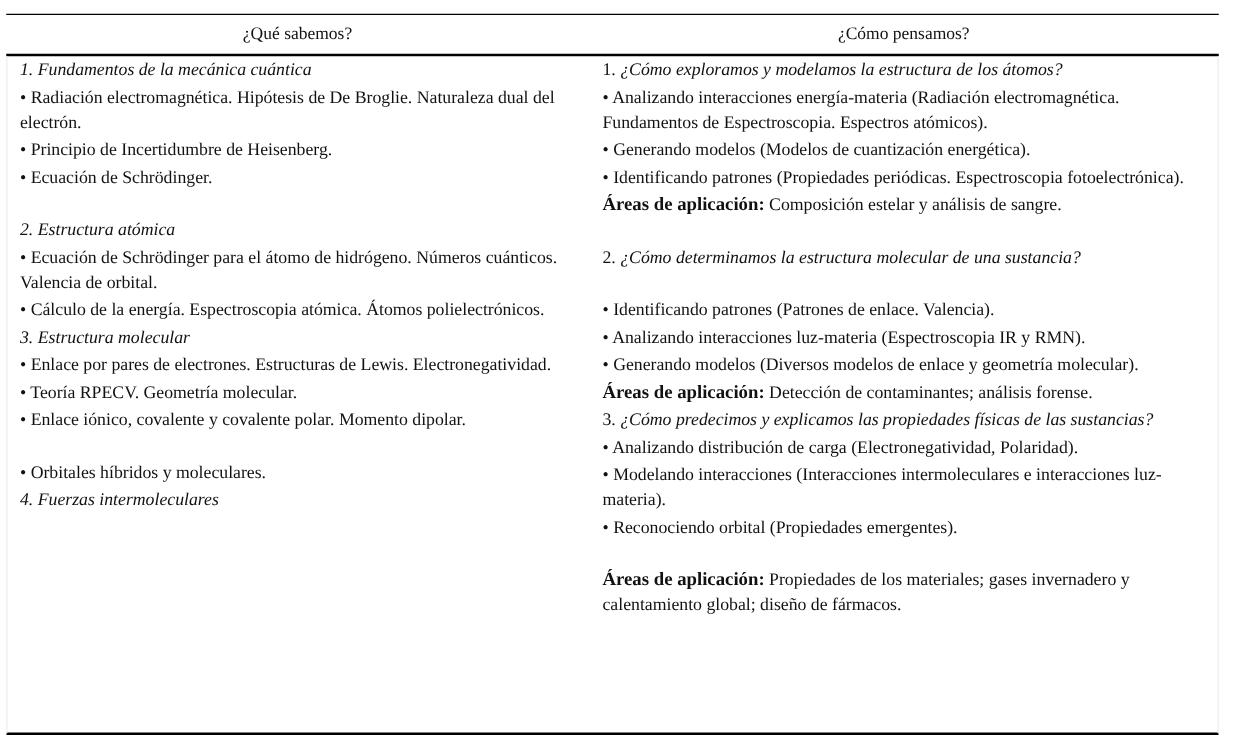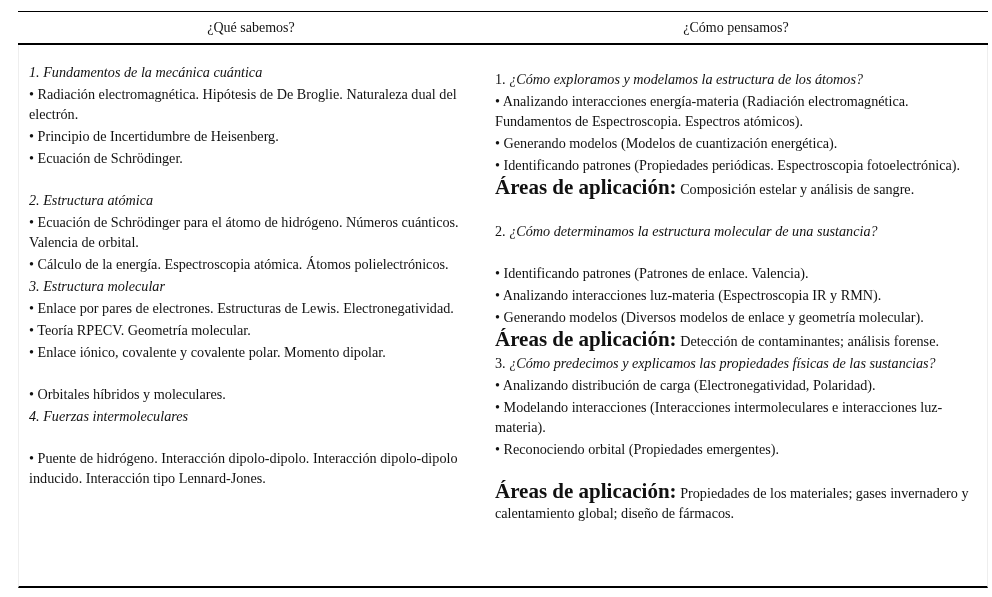--- a/index.html
+++ b/index.html
@@ -1,28 +1,28 @@
 <!DOCTYPE html>
 <html><head>
 <meta charset="utf-8">
 <style>
   html, body { margin: 0; padding: 0; background: #ffffff; }
   body { width: 992px; height: 597px; position: relative; overflow: hidden;
          font-family: "Liberation Serif", "DejaVu Serif", serif; color: #111; }
-  .tbl { position: absolute; left: 18px; top: 11px; width: 970px; }
+  .tbl { position: absolute; left: 5px; top: 11px; width: 970px; }
   .head { display: flex; border-top: 1px solid #000; border-bottom: 2px solid #000; height: 31px; }
   .head div { flex: 1; text-align: center; font-size: 14px; line-height: 31px; }
   .head .h1 { width: 466px; flex: none; }
   .body { display: flex; border-bottom: 2px solid #000; height: 541px;
           border-left: 1px solid #eee; border-right: 1px solid #eee; }
   .col { font-size: 14.2px; line-height: 22px; }
-  .col.left { width: 466px; padding-left: 10px; padding-top: 17px; box-sizing: border-box; }
-  .col.right { flex: 1; padding-left: 10px; padding-top: 12px; box-sizing: border-box; padding-right: 10px; margin-top: 12px; }
+  .col.left { width: 466px; padding-left: 10px; padding-top: 1px; box-sizing: border-box; }
+  .col.right { flex: 1; padding-left: 10px; padding-top: 1px; box-sizing: border-box; padding-right: 10px; }
   .it { font-style: italic; }
-  .b { font-weight: bold; font-size: 21px; }
+  .b { font-weight: bold; font-size: 15px; }
   .gap { height: 20px; }
   .line { display: block; line-height: 20px; margin-bottom: 2px; }
 </style>
 </head>
 <body>
 
 <div class="tbl">
   <div class="head">
     <div class="h1">¿Qué sabemos?</div>
     <div>¿Cómo pensamos?</div>
@@ -42,21 +42,20 @@
 
       <span class="line it">3. Estructura molecular</span>
       <span class="line">• Enlace por pares de electrones. Estructuras de Lewis. Electronegatividad.</span>
       <span class="line">• Teoría RPECV. Geometría molecular.</span>
       <span class="line">• Enlace iónico, covalente y covalente polar. Momento dipolar.</span>
       <div class="gap"></div>
       <span class="line">• Orbitales híbridos y moleculares.</span>
 
       <span class="line it">4. Fuerzas intermoleculares</span>
       <div class="gap"></div>
-      <span class="line">• Puente de hidrógeno. Interacción dipolo-dipolo. Interacción dipolo-dipolo inducido. Interacción tipo Lennard-Jones.</span>
     </div>
 
     <div class="col right">
 
       <span class="line"><span>1.</span> <span class="it">¿Cómo exploramos y modelamos la estructura de los átomos?</span></span>
       <span class="line">• Analizando interacciones energía-materia (Radiación electromagnética. Fundamentos de Espectroscopia. Espectros atómicos).</span>
       <span class="line">• Generando modelos (Modelos de cuantización energética).</span>
       <span class="line">• Identificando patrones (Propiedades periódicas. Espectroscopia fotoelectrónica).</span>
       <span class="line"><span class="b">Áreas de aplicación:</span> <span>Composición estelar y análisis de sangre.</span></span>
       <div class="gap"></div>

